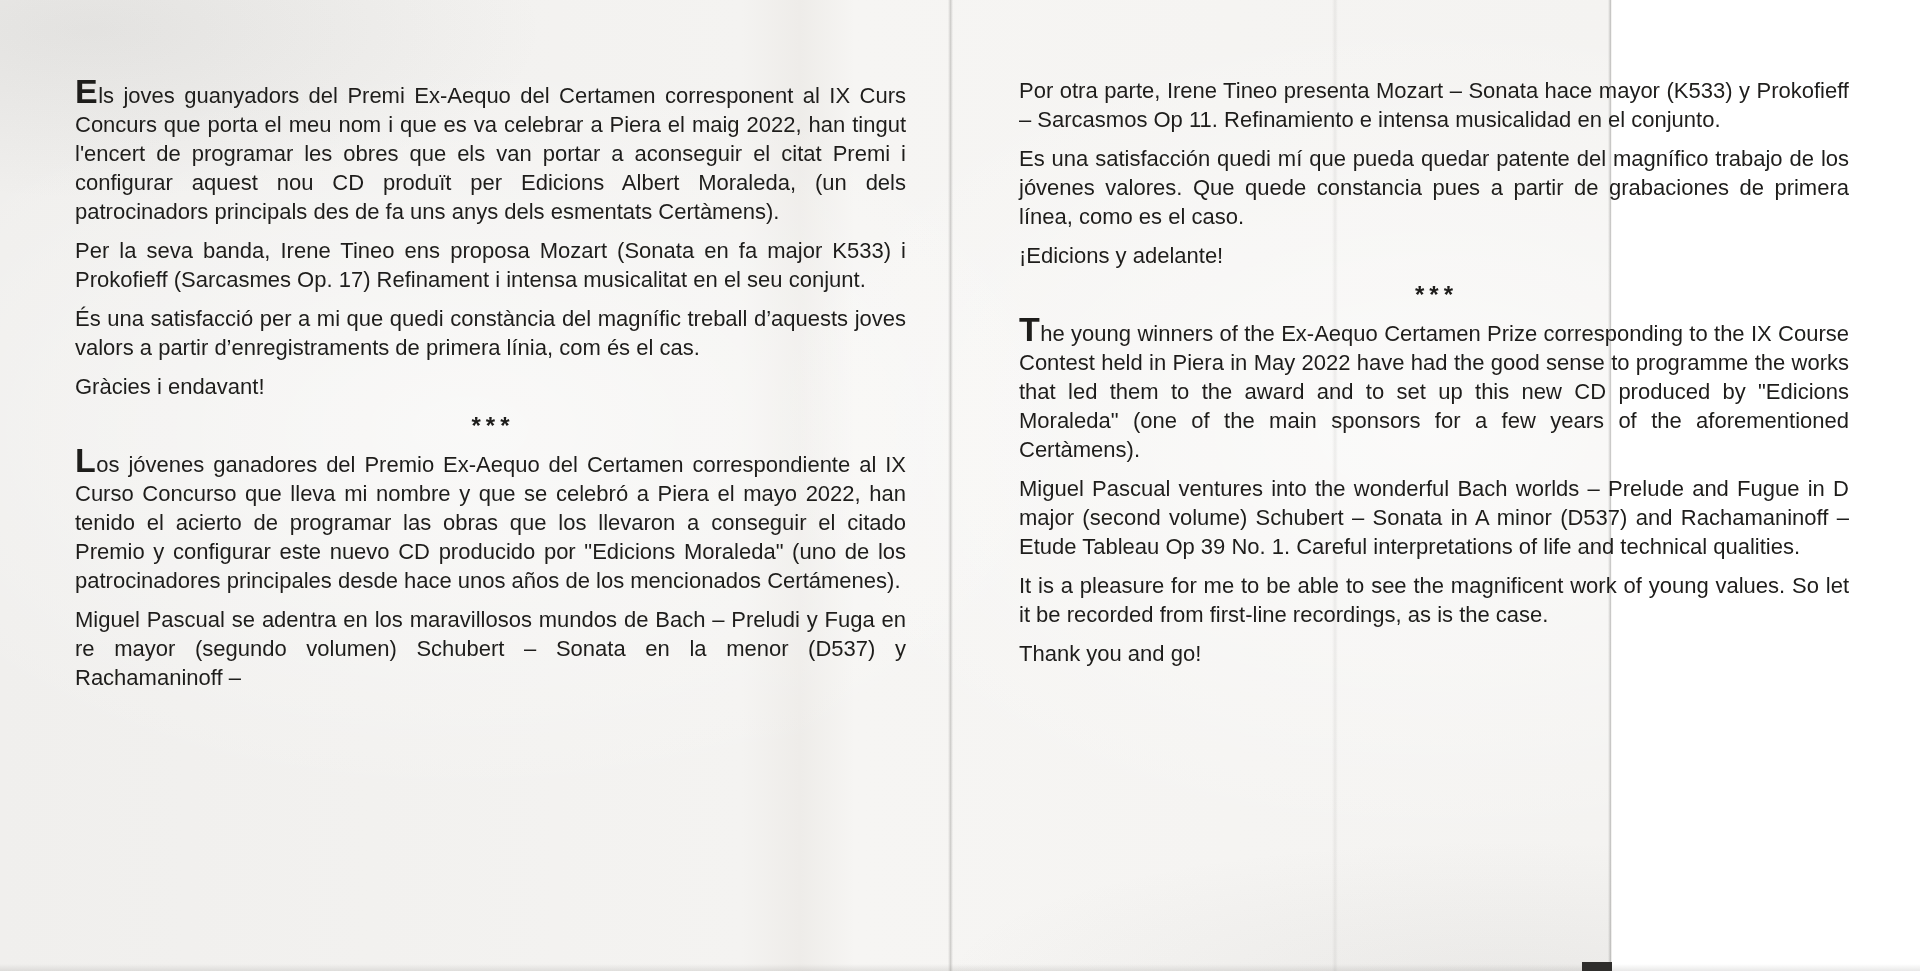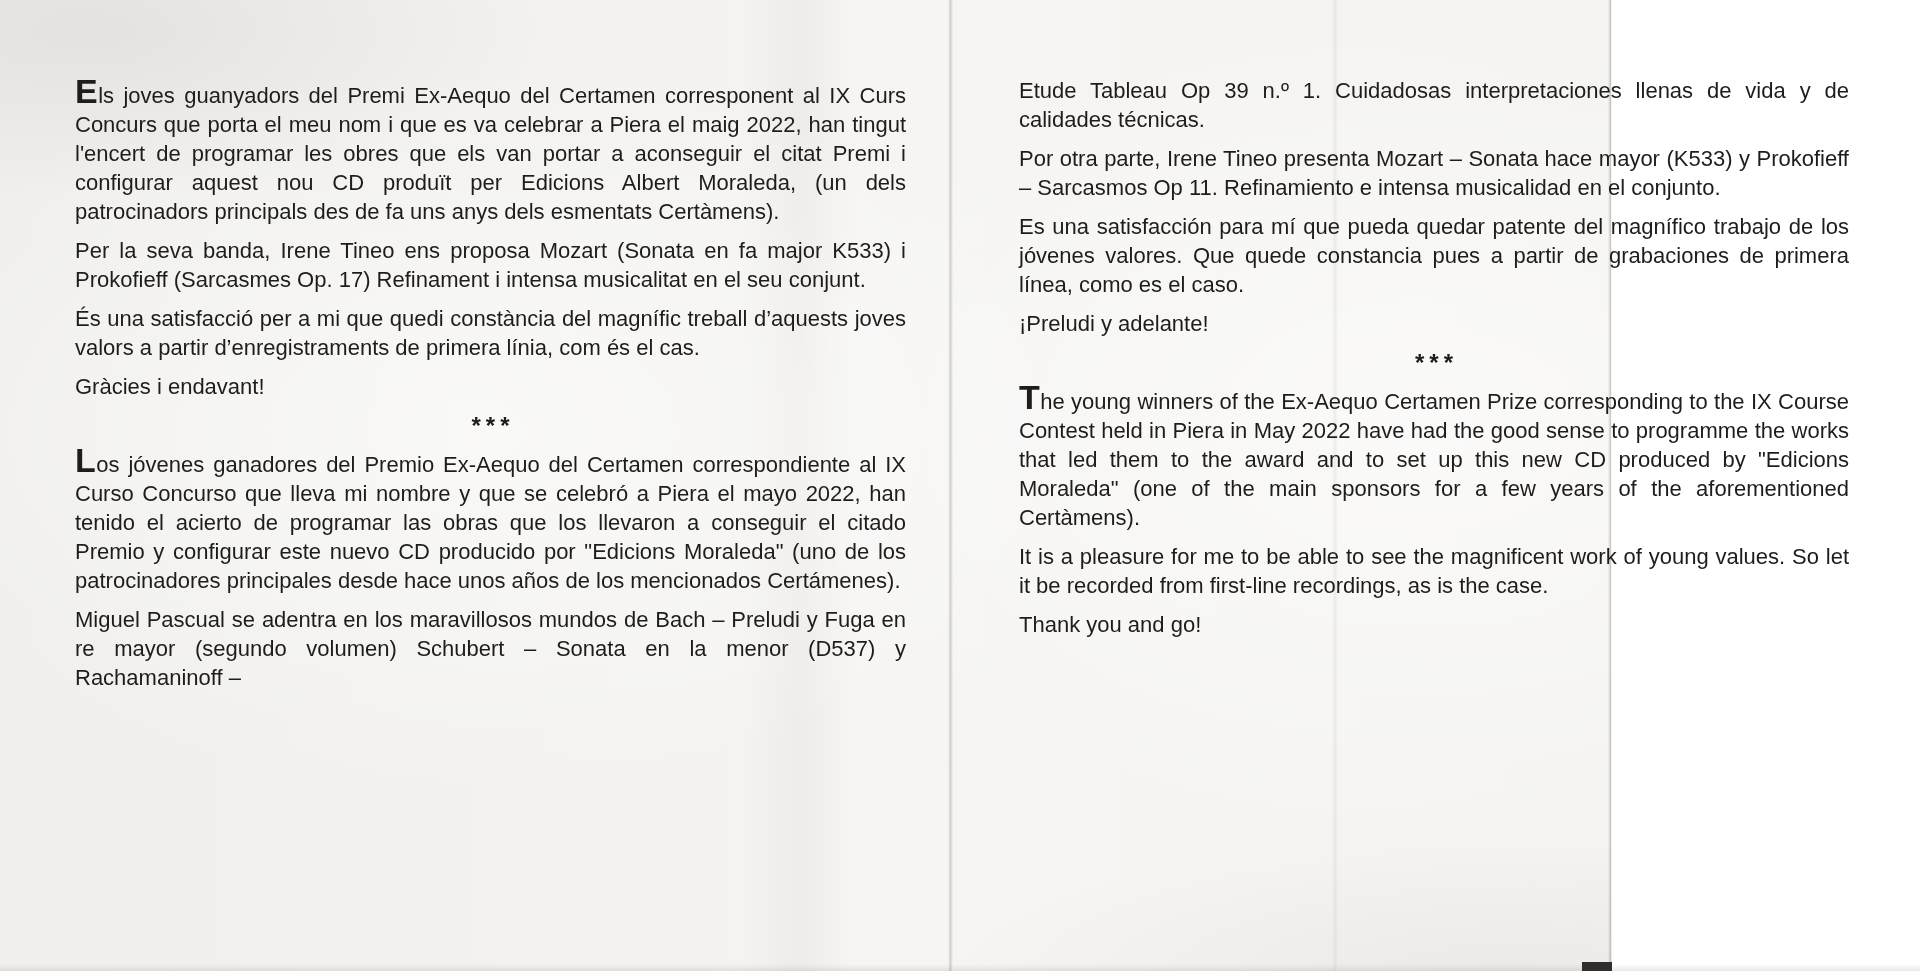--- a/index.html
+++ b/index.html
@@ -110,26 +110,26 @@
     <p>És una satisfacció per a mi que quedi constància del magnífic treball d’aquests joves valors a partir d’enregistraments de primera línia, com és el cas.</p>
     <p>Gràcies i endavant!</p>
 
     <p class="sep sep-left">***</p>
 
     <p><span class="dropcap">L</span><span>os jóvenes ganadores del Premio Ex-Aequo del Certamen correspondiente al IX Curso Concurso que lleva mi nombre y que se celebró a Piera el mayo 2022, han tenido el acierto de programar las obras que los llevaron a conseguir el citado Premio y configurar este nuevo CD producido por "Edicions Moraleda" (uno de los patrocinadores principales desde hace unos años de los mencionados Certámenes).</span></p>
     <p>Miguel Pascual se adentra en los maravillosos mundos de Bach – Preludi y Fuga en re mayor (segundo volumen) Schubert – Sonata en la menor (D537) y Rachamaninoff –</p>
   </div>
 
   <div class="col col-right">
-    <p>Etude Tableau Op 39 n.º 1. Cuidadosas interpretaciones llenas de vida y de calidades técnicas.</p>
     <p>Por otra parte, Irene Tineo presenta Mozart – Sonata hace mayor (K533) y Prokofieff – Sarcasmos Op 11. Refinamiento e intensa musicalidad en el conjunto.</p>
-    <p>Es una satisfacción para mí que pueda quedar patente del magnífico trabajo de los jóvenes valores. Que quede constancia pues a partir de grabaciones de primera línea, como es el caso.</p>
-    <p>¡Preludi y adelante!</p>
+    <p>Es una satisfacción quedi mí que pueda quedar patente del magnífico trabajo de los jóvenes valores. Que quede constancia pues a partir de grabaciones de primera línea, como es el caso.</p>
+    <p>¡Edicions y adelante!</p>
 
     <p class="sep sep-right">***</p>
 
     <p><span class="dropcap">T</span><span>he young winners of the Ex-Aequo Certamen Prize corresponding to the IX Course Contest held in Piera in May 2022 have had the good sense to programme the works that led them to the award and to set up this new CD produced by "Edicions Moraleda" (one of the main sponsors for a few years of the aforementioned Certàmens).</span></p>
+    <p>Miguel Pascual ventures into the wonderful Bach worlds – Prelude and Fugue in D major (second volume) Schubert – Sonata in A minor (D537) and Rachamaninoff – Etude Tableau Op 39 No. 1. Careful interpretations of life and technical qualities.</p>
     <p>It is a pleasure for me to be able to see the magnificent work of young values. So let it be recorded from first-line recordings, as is the case.</p>
     <p>Thank you and go!</p>
 
   </div>
 
 </div>
 
 </body></html>

